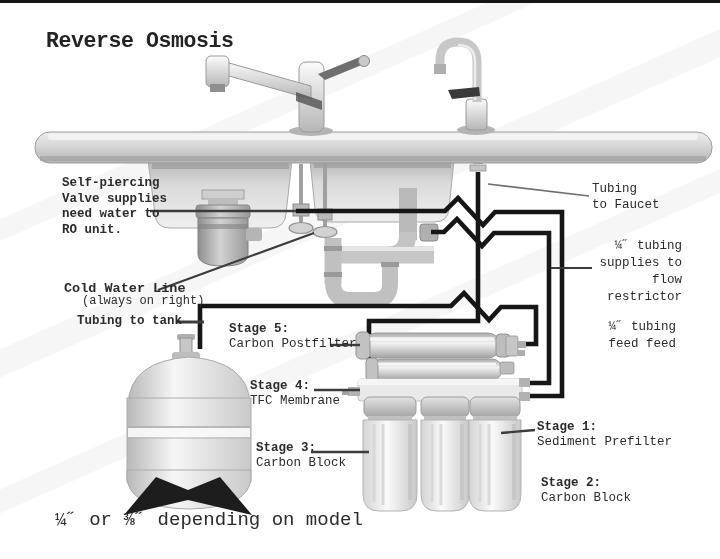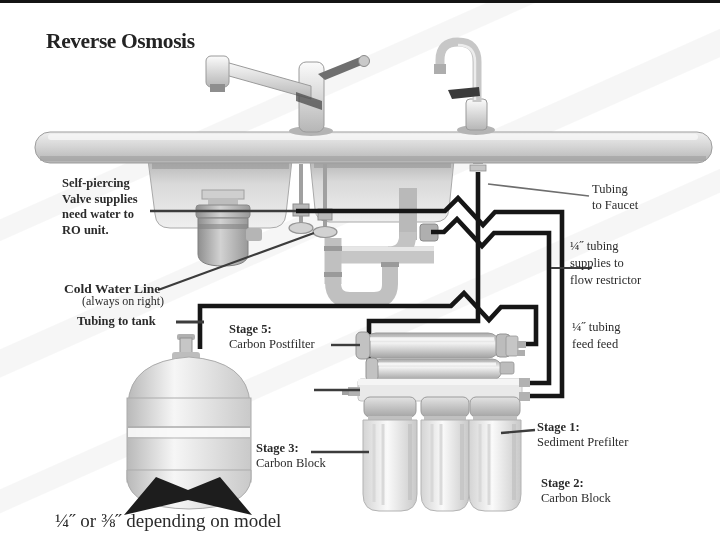--- a/index.html
+++ b/index.html
@@ -1,27 +1,27 @@
 <!DOCTYPE html>
 <html><head>
 <meta charset="utf-8">
 <style>
   html,body{margin:0;padding:0;background:#ffffff;}
   .canvas{
     position:relative;width:720px;height:559px;overflow:hidden;background:#ffffff;
-    font-family:Liberation Serif, serif;
+    font-family:Liberation Mono, monospace;
   }
   .art{position:absolute;left:0;top:0;}
   .lbl{position:absolute;color:#2b2b2b;line-height:15px;font-size:12.5px;}
   .lbl span{display:block;}
   .b{font-weight:bold;}
   .title-main{font-size:21.5px;font-weight:bold;letter-spacing:-0.4px;color:#232323;line-height:23px;}
   .title-sub{font-size:11.5px;font-weight:bold;color:#3a3a3a;line-height:13px;}
   .small-note{font-size:12px;line-height:10px;}
-  .ctr{text-align:left;}
+  .ctr{text-align:right;}
   .stage .name{font-weight:bold;}
 </style>
 </head>
 <body>
 
 <div class="canvas">
 
   <svg class="art" width="720" height="559" viewBox="0 0 720 559">
     <defs>
       <linearGradient id="gCounter" x1="0" y1="0" x2="0" y2="1">
@@ -248,20 +248,24 @@
 
   <div class="lbl b" style="left:77px;top:314px;">
     <span>Tubing to tank</span>
   </div>
 
   <div class="lbl stage" style="left:229px;top:322px;">
     <span class="name">Stage 5:</span>
     <span>Carbon Postfilter</span>
   </div>
 
+  <div class="lbl stage" style="left:250px;top:379px;">
+    <span class="name">Stage 4:</span>
+    <span>TFC Membrane</span>
+  </div>
 
   <div class="lbl stage" style="left:256px;top:441px;">
     <span class="name">Stage 3:</span>
     <span>Carbon Block</span>
   </div>
 
   <div class="lbl stage" style="left:537px;top:420px;">
     <span class="name">Stage 1:</span>
     <span>Sediment Prefilter</span>
   </div>

